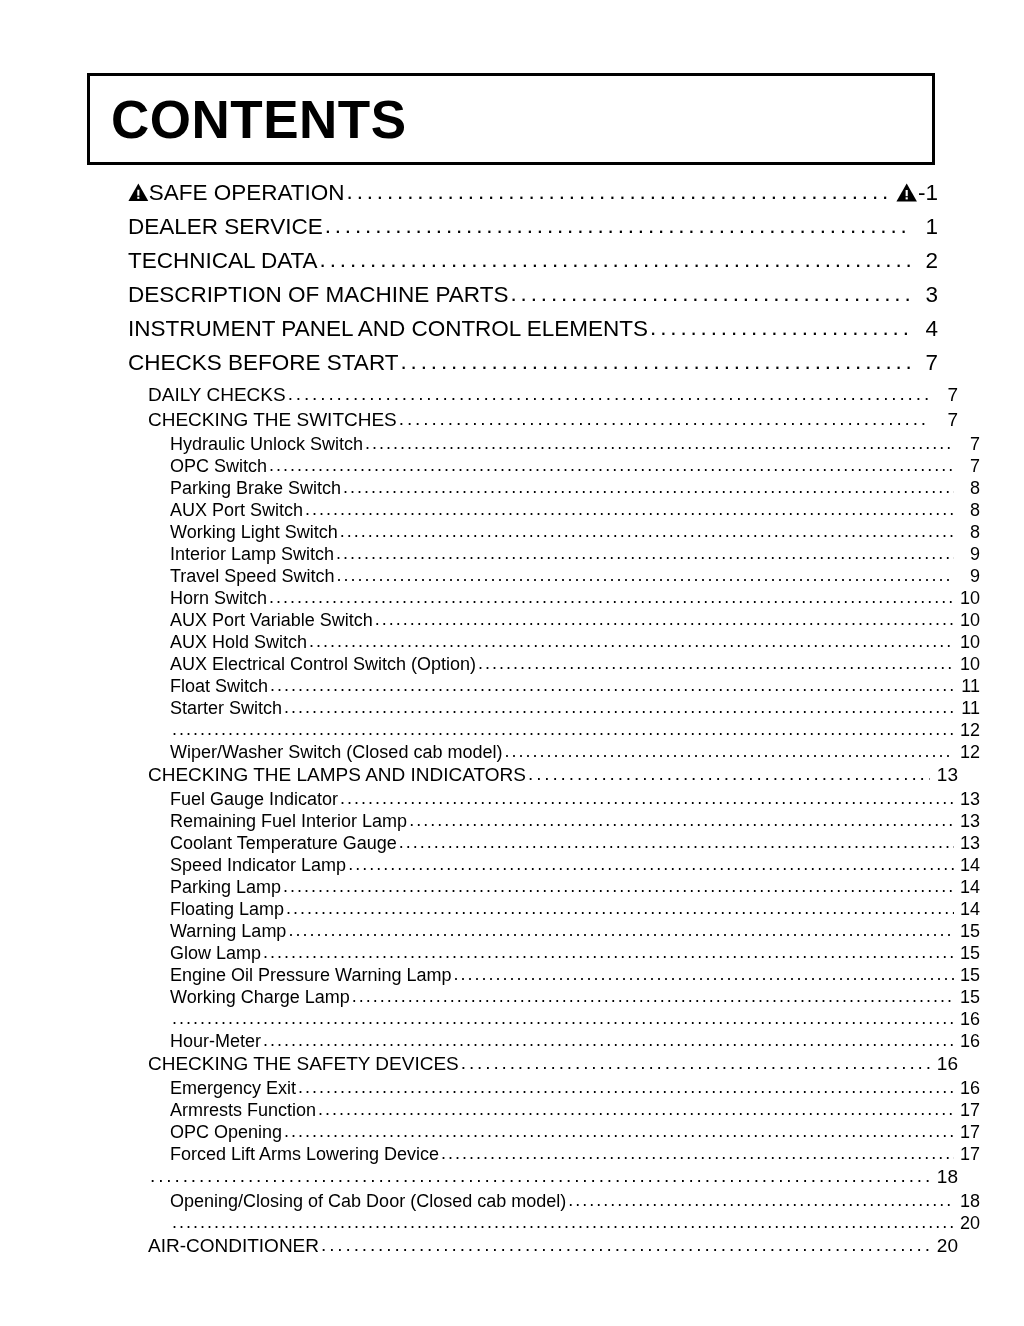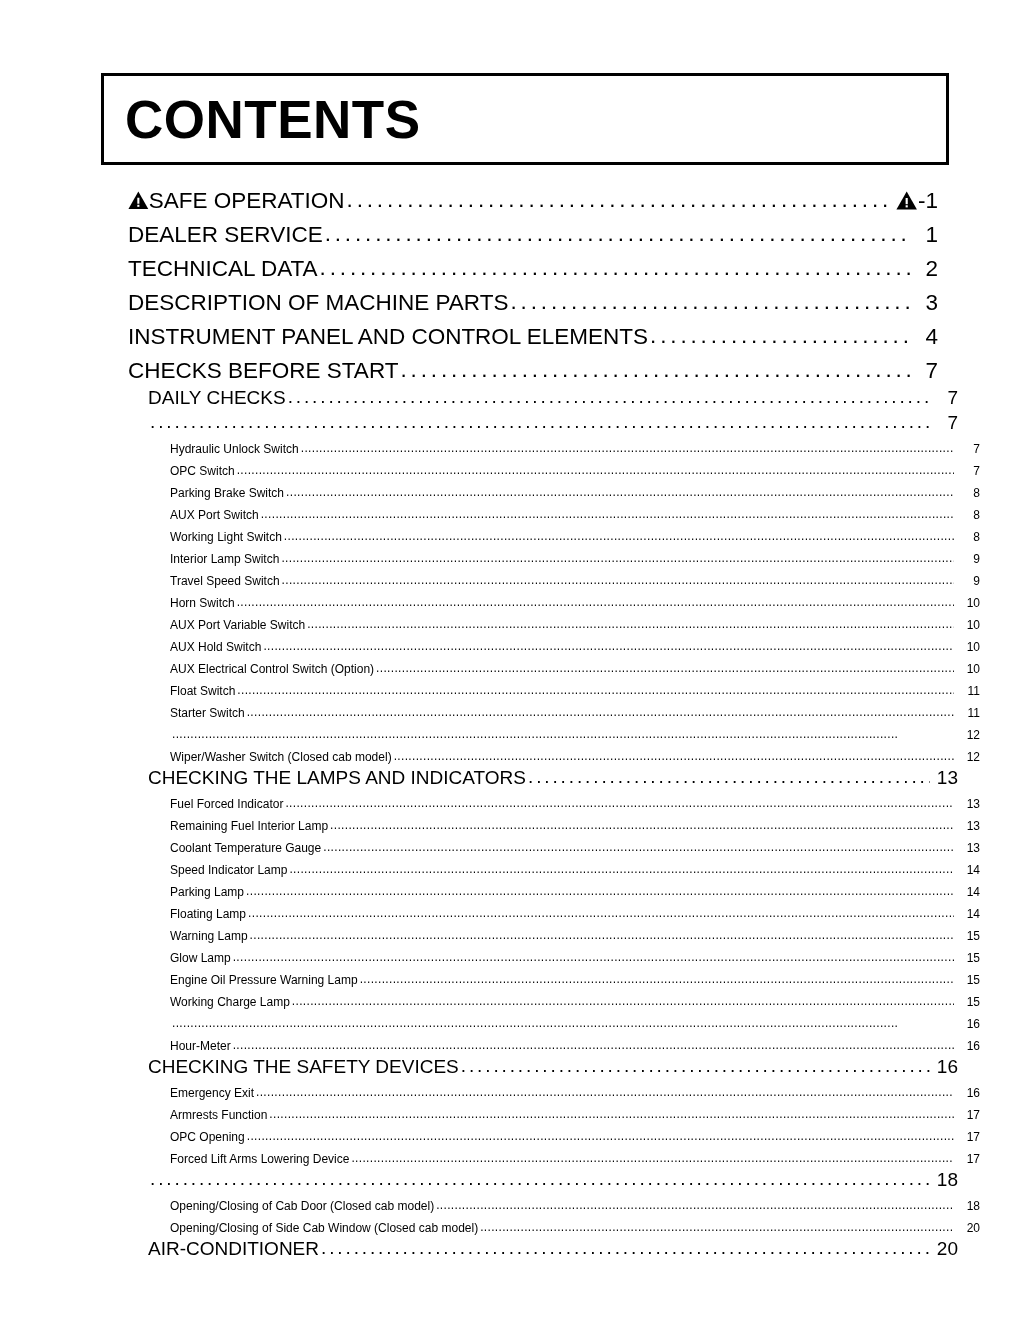--- a/index.html
+++ b/index.html
@@ -18,21 +18,21 @@
   .page {
     position: relative;
     width: 1024px;
     height: 1326px;
     box-sizing: border-box;
   }
 
   
   .title-box {
     position: absolute;
-    left: 101px;
+    left: 87px;
     top: 73px;
     width: 848px;
     height: 92px;
     border: 3px solid #000000;
     box-sizing: border-box;
   }
   .title-text {
     position: absolute;
     left: 21px;
     top: 50%;
@@ -47,21 +47,21 @@
   
   .toc {
     position: absolute;
     left: 87px;
     top: 180px;
     width: 810px;
   }
 
   .toc-row {
     display: flex;
-    align-items: flex-end;
+    align-items: flex-start;
     width: 100%;
     white-space: nowrap;
   }
 
   .entry-label {
     flex: 0 0 auto;
     display: inline-flex;
     align-items: baseline;
   }
 
@@ -99,21 +99,21 @@
   .lvl2 {
     font-size: 19px;
     height: 25px;
     padding-left: 61px;
   }
   .lvl2 .page-num { min-width: 26px; }
   .lvl2 .leader::before { letter-spacing: -1.2px; }
 
   
   .lvl3 {
-    font-size: 12px;
+    font-size: 18px;
     height: 22px;
     padding-left: 83px;
   }
   .lvl3 .page-num { min-width: 24px; }
   .lvl3 .leader::before { letter-spacing: -1.5px; }
 
   
   .warn-icon {
     display: inline-block;
     width: 0.92em;
@@ -212,20 +212,23 @@
       <div class="toc-row lvl2 ">
         <span class="entry-label">
           <span>DAILY CHECKS</span>
         </span>
         <span class="leader"></span>
         <span class="page-num">
           <span>7</span>
         </span>
       </div>
       <div class="toc-row lvl2 ">
+        <span class="entry-label">
+          <span>CHECKING THE SWITCHES</span>
+        </span>
         <span class="leader"></span>
         <span class="page-num">
           <span>7</span>
         </span>
       </div>
       <div class="toc-row lvl3 ">
         <span class="entry-label">
           <span>Hydraulic Unlock Switch</span>
         </span>
         <span class="leader"></span>
@@ -360,21 +363,21 @@
         <span class="entry-label">
           <span>CHECKING THE LAMPS AND INDICATORS</span>
         </span>
         <span class="leader"></span>
         <span class="page-num">
           <span>13</span>
         </span>
       </div>
       <div class="toc-row lvl3 ">
         <span class="entry-label">
-          <span>Fuel Forced Indicator</span>
+          <span>Fuel Gauge Indicator</span>
         </span>
         <span class="leader"></span>
         <span class="page-num">
           <span>13</span>
         </span>
       </div>
       <div class="toc-row lvl3 ">
         <span class="entry-label">
           <span>Remaining Fuel Interior Lamp</span>
         </span>
@@ -524,23 +527,20 @@
       <div class="toc-row lvl3 ">
         <span class="entry-label">
           <span>Opening/Closing of Cab Door (Closed cab model)</span>
         </span>
         <span class="leader"></span>
         <span class="page-num">
           <span>18</span>
         </span>
       </div>
       <div class="toc-row lvl3 ">
-        <span class="entry-label">
-          <span>Opening/Closing of Side Cab Window (Closed cab model)</span>
-        </span>
         <span class="leader"></span>
         <span class="page-num">
           <span>20</span>
         </span>
       </div>
       <div class="toc-row lvl2 ">
         <span class="entry-label">
           <span>AIR-CONDITIONER</span>
         </span>
         <span class="leader"></span>

